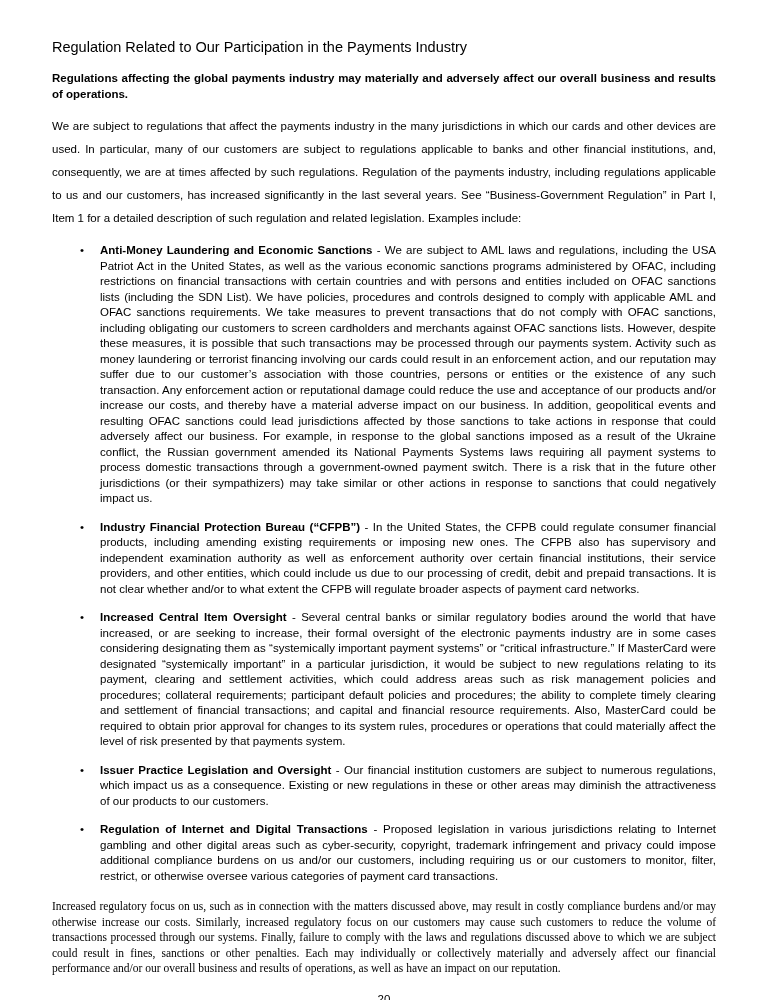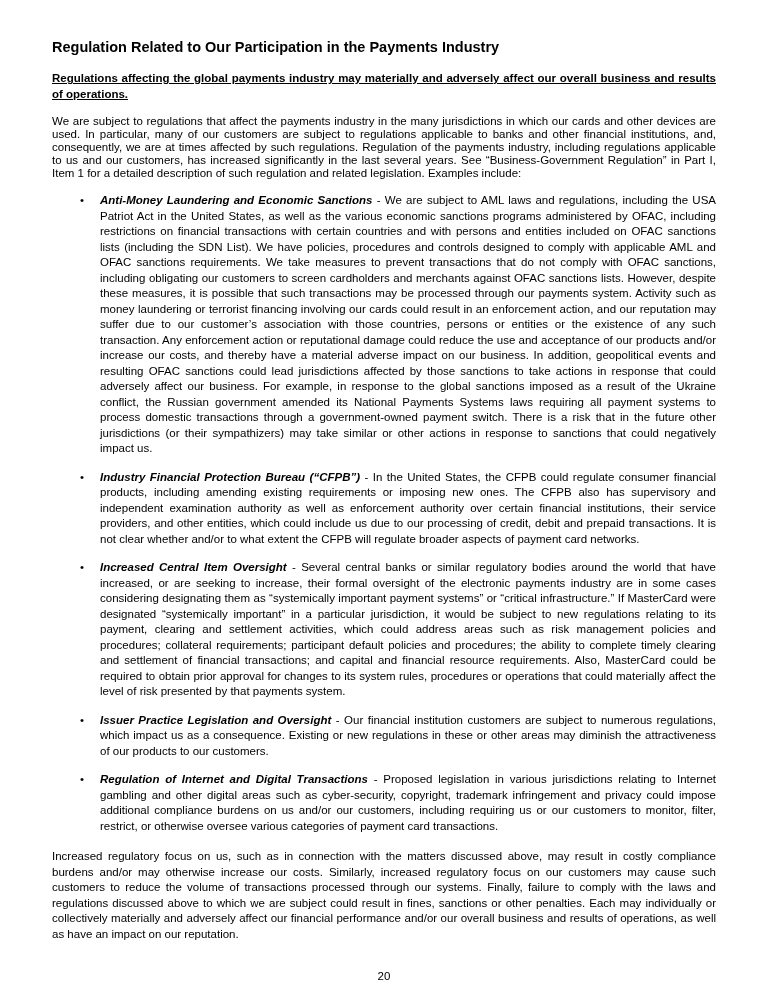--- a/index.html
+++ b/index.html
@@ -13,35 +13,34 @@
     box-sizing: border-box;
     background: #ffffff;
     color: #000000;
     font-family: "Liberation Sans", sans-serif;
     padding: 38px 52px 18px 52px;
     display: flex;
     flex-direction: column;
   }
   .doc-title {
     font-size: 14.5px;
-    font-weight: bold;
+    font-weight: normal;
     margin: 0 0 15px 0;
     line-height: 1.25;
   }
   .intro-bold {
     font-size: 11.5px;
     font-weight: bold;
     line-height: 15.5px;
     text-align: justify;
     margin: 0 0 13px 0;
-    text-decoration: underline;
   }
   .para {
     font-size: 11.5px;
-    line-height: 13px;
+    line-height: 23px;
     text-align: justify;
     margin: 0 0 13px 0;
   }
   ul.bullet-list {
     list-style: none;
     margin: 0 0 2px 0;
     padding: 0;
   }
   ul.bullet-list li {
     position: relative;
@@ -52,27 +51,27 @@
     text-align: justify;
   }
   ul.bullet-list li .bullet-marker {
     position: absolute;
     left: 0;
     top: 0;
     font-size: 11.5px;
   }
   .lead {
     font-weight: bold;
-    font-style: italic;
   }
   .closing {
     font-size: 11.5px;
     line-height: 15.5px;
     text-align: justify;
     margin: 0;
+    font-family: Liberation Serif, serif;
   }
   .footer {
     margin-top: auto;
     padding-top: 16px;
     text-align: center;
     font-size: 11.5px;
   }
 </style>
 </head>
 <body>

